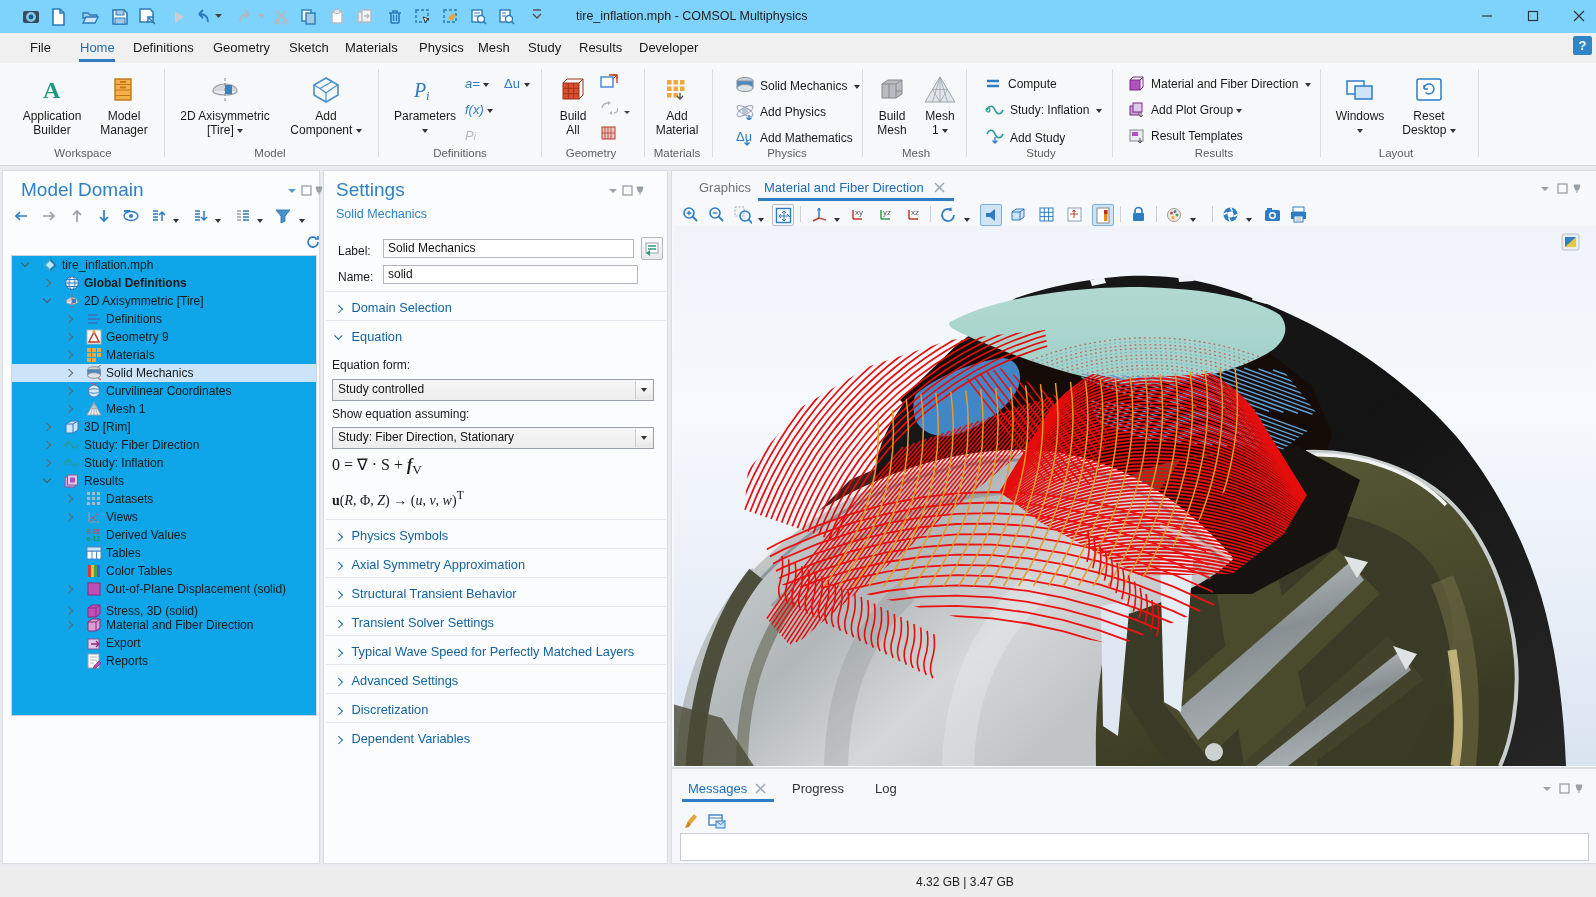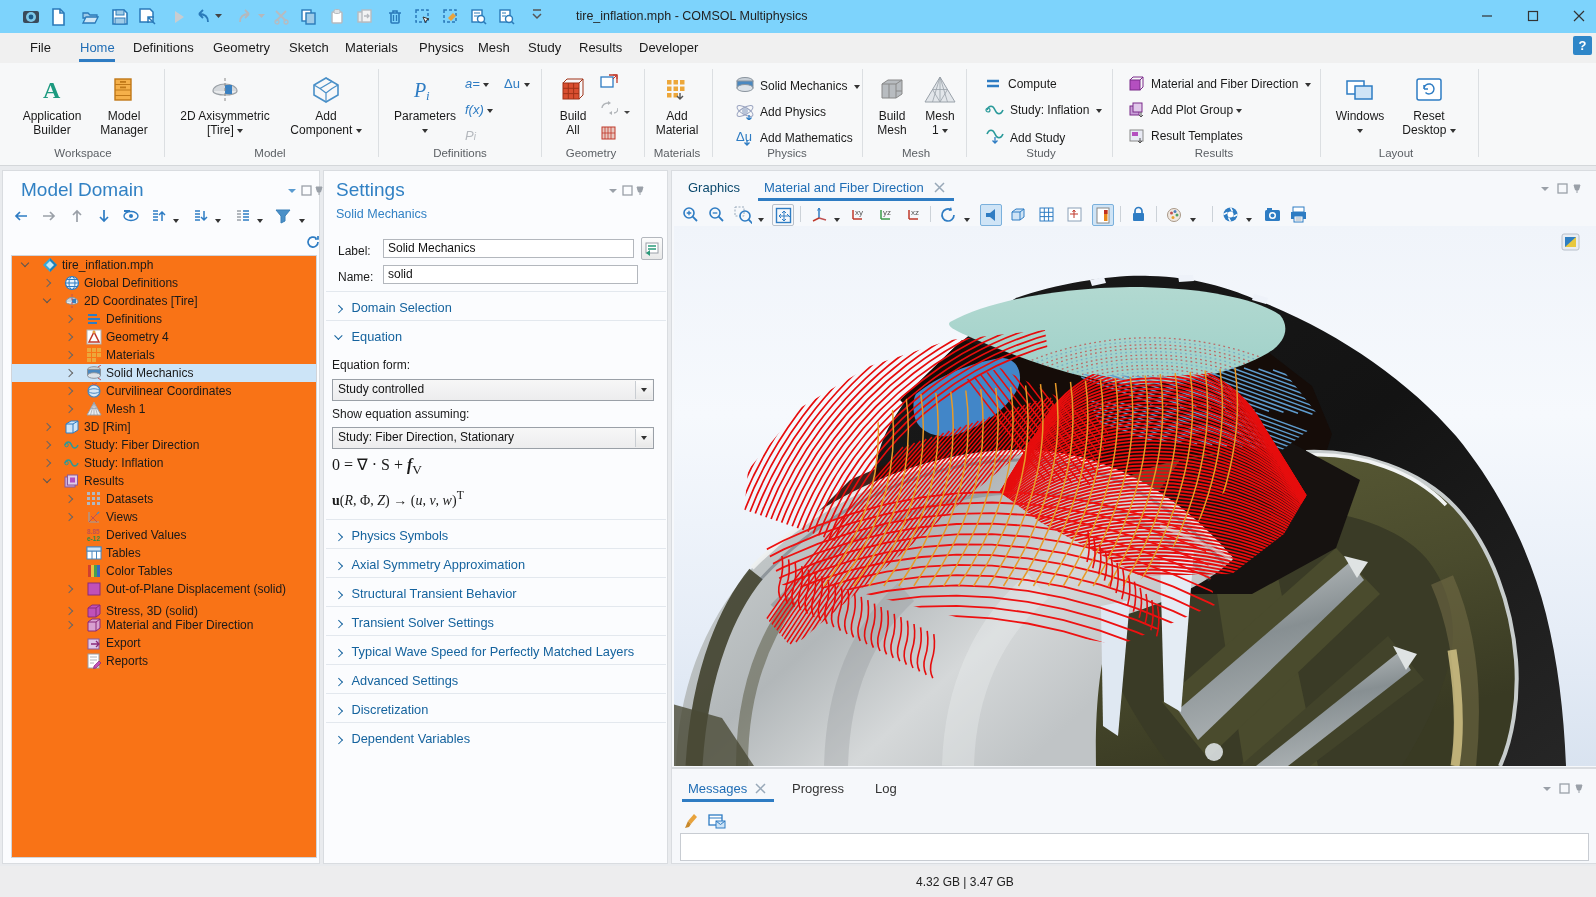--- a/index.html
+++ b/index.html
@@ -373,64 +373,64 @@
     <div class="abs" style="left:272px;top:37px;width:16px;height:16px"><svg width="16" height="16" viewBox="0 0 16 16" style="">
         <path d="M1,2 h14 l-5,6 v5 l-4,2 v-7 z" fill="#4a90c8" stroke="#3a80b8"></path>
       </svg></div>
     <div class="abs" style="left:170px;top:42px"><span class="caret"></span></div>
     <div class="abs" style="left:212px;top:42px"><span class="caret"></span></div>
     <div class="abs" style="left:254px;top:42px"><span class="caret"></span></div>
     <div class="abs" style="left:296px;top:42px"><span class="caret"></span></div>
     <div class="abs" style="left:302px;top:63px"><svg width="16" height="16" viewBox="0 0 16 16" style="">
         <path d="M13,8 a5,5 0 1 1 -1.8,-3.8 M13,2 v3 h-3" fill="none" stroke="#2e7cc3" stroke-width="1.7"></path>
       </svg></div>
-    <div class="abs" style="left:8px;top:84px;width:306px;height:603px;background:#f97316;border:1px solid #d0d4da;overflow:hidden;padding-top:3px">
+    <div class="abs" style="left:8px;top:84px;width:306px;height:461px;background:#0ea5e9;border:1px solid #d0d4da;overflow:hidden;padding-top:3px">
       <div class="treerow" style="top:0px;">
         <span class="tchev-d" style="left:10px;top:4px"></span>
         <span style="position:absolute;left:30px;top:1px"><svg width="16" height="16" viewBox="0 0 16 16" style="">
             <path d="M8,1 L15,8 8,15 1,8 Z" fill="#35a8d8"></path>
             <path d="M8,1 L15,8 8,15 Z" fill="#1f7fb8"></path>
             <path d="M8,4 L12,8 8,12 4,8 Z" fill="#bfe8f8"></path>
           </svg></span>
         <span style="position:absolute;left:50px">tire_inflation.mph</span>
       </div>
-      <div class="treerow" style="top:18px;">
+      <div class="treerow" style="top:18px;font-weight:bold;">
         <span class="tchev-r" style="left:32px;top:6px"></span>
         <span style="position:absolute;left:52px;top:1px"><svg width="16" height="16" viewBox="0 0 16 16" style="">
             <circle cx="8" cy="8" r="6.5" fill="#e8f2fa" stroke="#2e7cc3" stroke-width="1.2"></circle>
             <ellipse cx="8" cy="8" rx="3" ry="6.5" fill="none" stroke="#2e7cc3"></ellipse>
             <path d="M1.5,8 h13 M2.5,4.5 h11 M2.5,11.5 h11" stroke="#2e7cc3" fill="none"></path>
           </svg></span>
         <span style="position:absolute;left:72px">Global Definitions</span>
       </div>
       <div class="treerow" style="top:36px;">
         <span class="tchev-d" style="left:32px;top:4px"></span>
         <span style="position:absolute;left:52px;top:1px"><svg width="16" height="16" viewBox="0 0 16 16" style="">
             <path d="M2,9 a6,4.5 0 0 1 12,0" fill="#c8d0d8" stroke="#8a949e"></path>
             <path d="M2,9 a6,2.2 0 0 0 12,0" fill="#e8ecf0" stroke="#8a949e"></path>
             <rect x="8" y="6" width="4" height="4" fill="#3a81c2"></rect>
             <path d="M8,1 v14" stroke="#c05050" stroke-width="1" stroke-dasharray="2.5,1.5"></path>
           </svg></span>
-        <span style="position:absolute;left:72px">2D Coordinates [Tire]</span>
+        <span style="position:absolute;left:72px">2D Axisymmetric [Tire]</span>
       </div>
       <div class="treerow" style="top:54px;">
         <span class="tchev-r" style="left:54px;top:6px"></span>
         <span style="position:absolute;left:74px;top:1px"><svg width="16" height="16" viewBox="0 0 16 16" style="">
             <path d="M2,4 h9 M2,8 h12 M2,12 h9" stroke="#2e7cc3" stroke-width="2"></path>
           </svg></span>
         <span style="position:absolute;left:94px">Definitions</span>
       </div>
       <div class="treerow" style="top:72px;">
         <span class="tchev-r" style="left:54px;top:6px"></span>
         <span style="position:absolute;left:74px;top:1px"><svg width="16" height="16" viewBox="0 0 16 16" style="">
             <rect x="1" y="1" width="14" height="14" fill="#fff" stroke="#b0b4b8"></rect>
             <path d="M3,13 L8,3 L13,13 Z" fill="none" stroke="#c0392b" stroke-width="1.5"></path>
             <circle cx="8" cy="3" r="1.5" fill="#e8a040"></circle>
           </svg></span>
-        <span style="position:absolute;left:94px">Geometry 4</span>
+        <span style="position:absolute;left:94px">Geometry 9</span>
       </div>
       <div class="treerow" style="top:90px;">
         <span class="tchev-r" style="left:54px;top:6px"></span>
         <span style="position:absolute;left:74px;top:1px"><svg width="16" height="16" viewBox="0 0 16 16" style="">
             <g fill="#eda73a">
               <rect x="1" y="1" width="4" height="4"></rect>
               <rect x="6" y="1" width="4" height="4"></rect>
               <rect x="11" y="1" width="4" height="4"></rect>
               <rect x="1" y="6" width="4" height="4"></rect>
               <rect x="6" y="6" width="4" height="4"></rect>
@@ -635,21 +635,21 @@
     <div class="abs" style="left:2px;top:464px;width:340px;height:1px;background:#e3e8ee"></div>
     <div class="abs sechead" style="left:12px;top:473px"><span class="bchev-r"></span>Typical Wave Speed for Perfectly Matched Layers</div>
     <div class="abs" style="left:2px;top:493px;width:340px;height:1px;background:#e3e8ee"></div>
     <div class="abs sechead" style="left:12px;top:502px"><span class="bchev-r"></span>Advanced Settings</div>
     <div class="abs" style="left:2px;top:522px;width:340px;height:1px;background:#e3e8ee"></div>
     <div class="abs sechead" style="left:12px;top:531px"><span class="bchev-r"></span>Discretization</div>
     <div class="abs" style="left:2px;top:551px;width:340px;height:1px;background:#e3e8ee"></div>
     <div class="abs sechead" style="left:12px;top:560px"><span class="bchev-r"></span>Dependent Variables</div>
   </div>
 <div class="abs" style="left:671px;top:170px;width:925px;height:598px;background:#f6f8fb;border:1px solid #d9dce0;border-right:none">
-    <div class="abs" style="left:16px;top:9px;font-size:13px;color:#0c4a6e">Graphics</div>
+    <div class="abs" style="left:27px;top:9px;font-size:13px;color:#737373">Graphics</div>
     <div class="abs" style="left:92px;top:9px;font-size:13px;color:#1f6db5">Material and Fiber Direction</div>
     <div class="abs" style="left:262px;top:11px;color:#8aa"><svg width="11" height="11" viewBox="0 0 11 11" style="">
         <path d="M1,1 l9,9 M10,1 l-9,9" stroke="#98a8b8" stroke-width="1.5"></path>
       </svg></div>
     <div class="abs" style="left:86px;top:27px;width:196px;height:3px;background:#2e7cc3"></div>
     <div class="abs" style="left:867px;top:12px"><svg width="46" height="12" viewBox="0 0 46 12" style="">
         <path d="M2,4 l4,4 4,-4 z" fill="#9aa0a8"></path>
         <rect x="19" y="1" width="9" height="9" fill="none" stroke="#9aa0a8" stroke-width="1.3"></rect>
         <path d="M38,2 v8 m-3,-8 h6 l-1.5,5 h-3 z" stroke="#9aa0a8" fill="#9aa0a8"></path>
       </svg></div>

